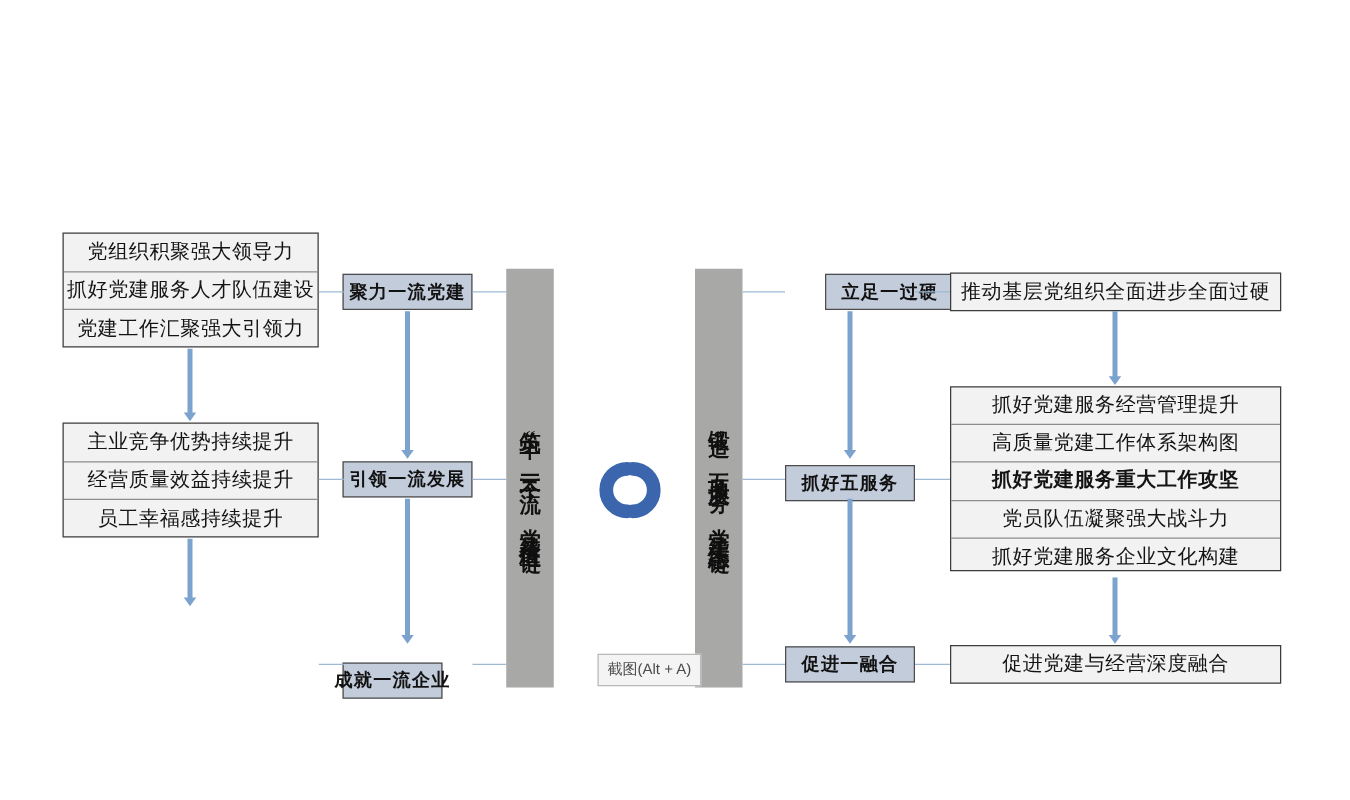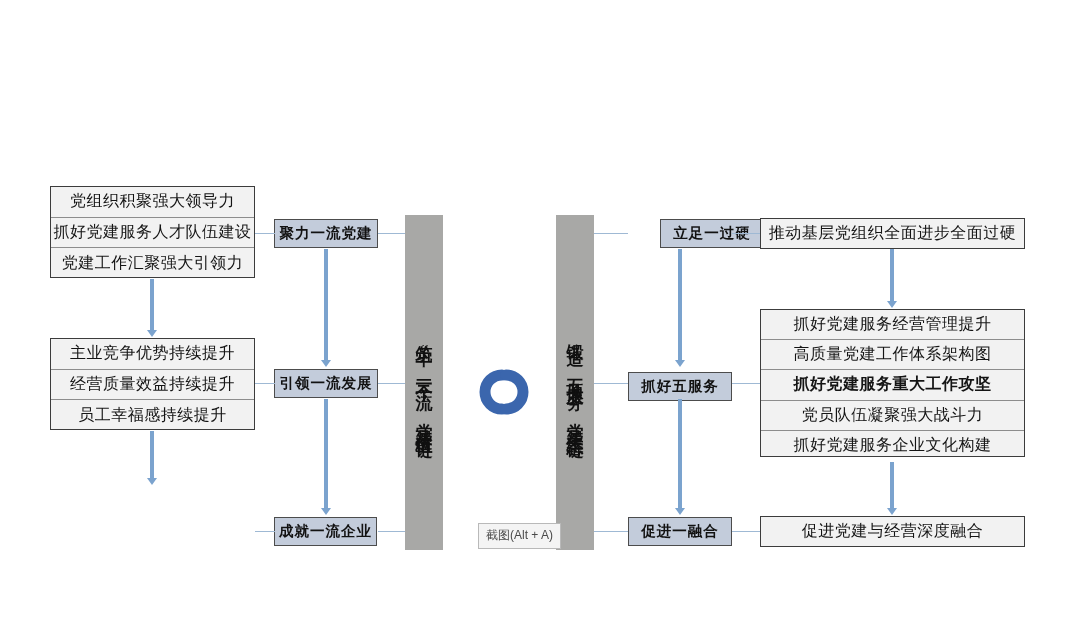--- a/index.html
+++ b/index.html
@@ -156,21 +156,21 @@
     <div class="row" style="height:30.6px;">经营质量效益持续提升</div>
     <div class="row" style="height:30.6px;">员工幸福感持续提升</div>
   </div>
 
 
   <div class="vline" style="left:150px; top:279px; height:52px;"></div>
   <div class="vline" style="left:150px; top:431px; height:48px;"></div>
 
   <div class="pill" style="left:274px; top:219px; width:104px; height:29px;">聚力一流党建</div>
   <div class="pill" style="left:274px; top:369px; width:104px; height:29px;">引领一流发展</div>
-  <div class="pill" style="left:274px; top:517px; width:103px; height:29px;text-align:center;">成就一流企业</div>
+  <div class="pill" style="left:274px; top:530px; width:80px; height:29px;text-align:center;">成就一流企业</div>
 
   <div class="vline" style="left:324px; top:249px; height:112px;"></div>
   <div class="vline" style="left:324px; top:399px; height:110px;"></div>
 
   <div class="hline" style="left:255px; top:233px; width:20px;"></div>
   <div class="hline" style="left:255px; top:383px; width:20px;"></div>
   <div class="hline" style="left:255px; top:531px; width:20px;"></div>
 
   <div class="hline" style="left:378px; top:233px; width:27px;"></div>
   <div class="hline" style="left:378px; top:383px; width:27px;"></div>

